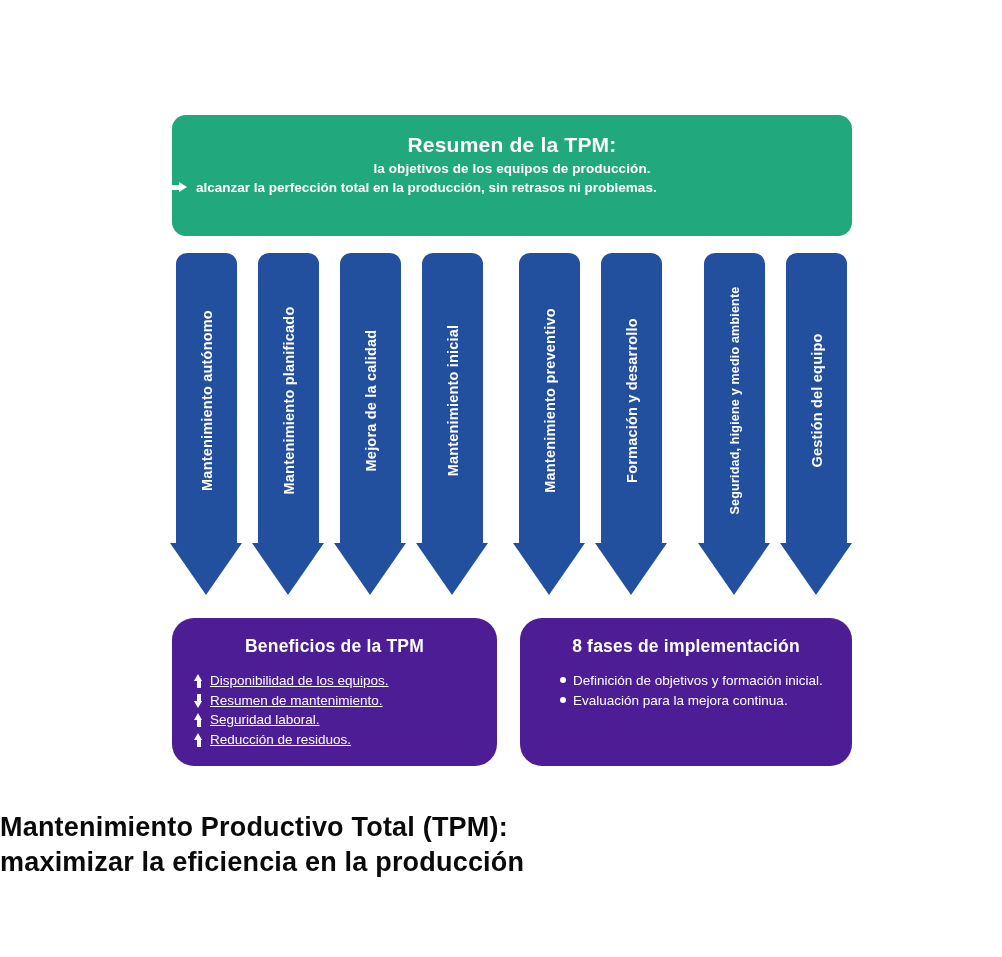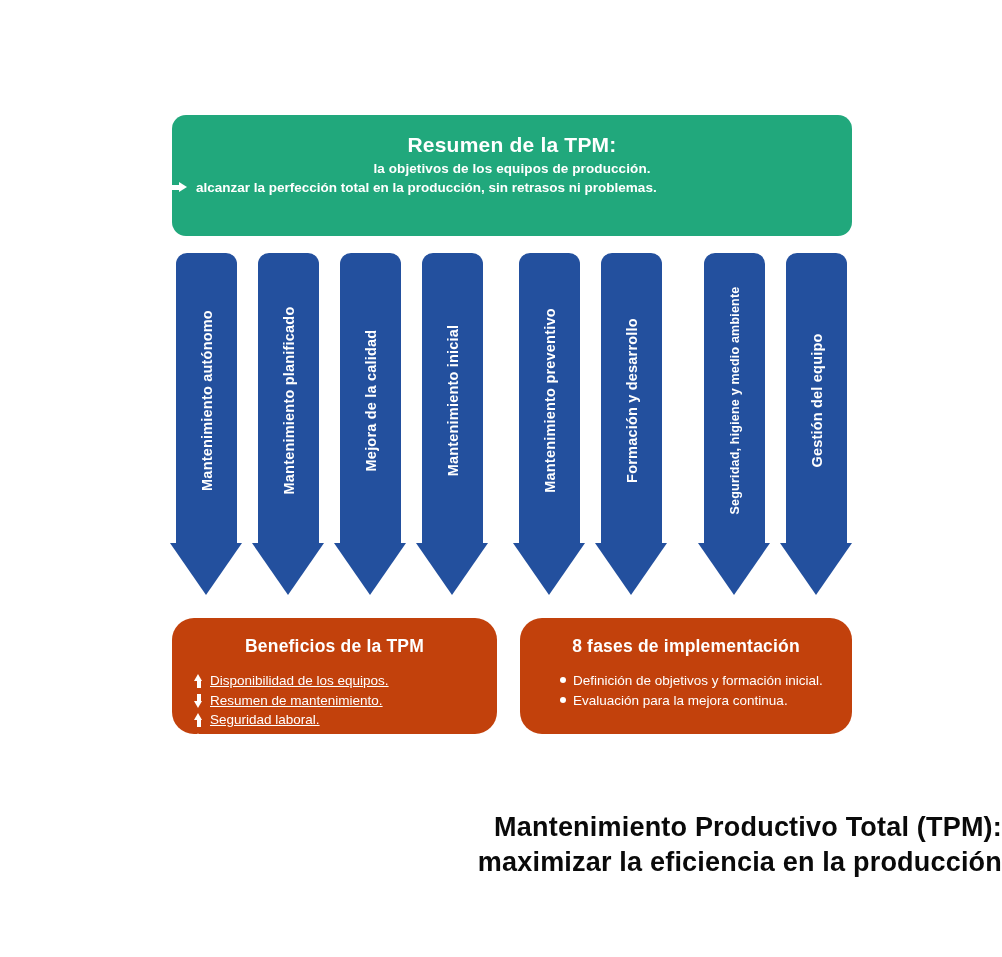--- a/index.html
+++ b/index.html
@@ -101,22 +101,22 @@
     color:#ffffff;
     font-size:14.5px;
     font-weight:bold;
     letter-spacing:.2px;
     white-space:nowrap;
   }
 
   
   .pink-card{
     position:absolute;
-    top:618px;height:116px;
-    background:#c2410c;
+    top:618px;height:148px;
+    background:#4c1d95;
     border-radius:22px;
     color:#ffffff;
     box-sizing:border-box;
   }
   .pink-card.left{left:172px;width:325px;}
   .pink-card.right{left:520px;width:332px;}
   .pink-title{
     text-align:center;
     font-size:17.5px;
     font-weight:bold;
@@ -172,21 +172,21 @@
     border-left:4.5px solid transparent;
     border-right:4.5px solid transparent;
     border-top:7px solid #ffffff;
   }
 
   
   .bottom-title{
     position:absolute;
     left:0;top:810px;
     width:1002px;
-    text-align:right;
+    text-align:left;
     color:#0a0a0a;
     font-size:27px;
     font-weight:bold;
     line-height:35px;
     letter-spacing:.2px;
   }
 </style>
 </head>
 <body>
 

